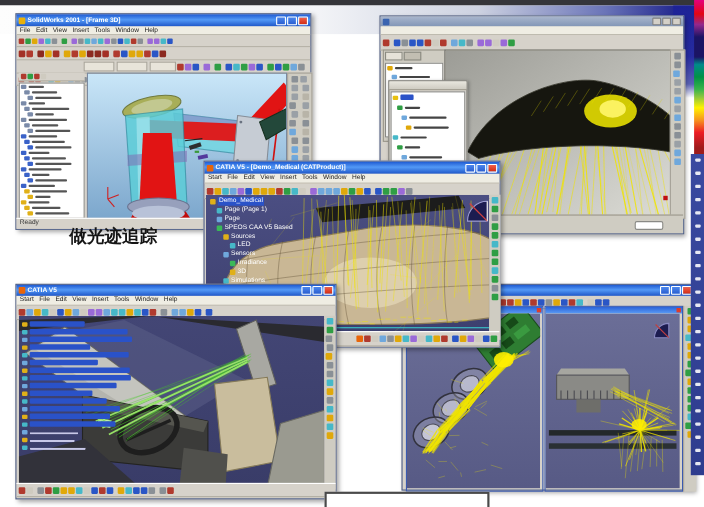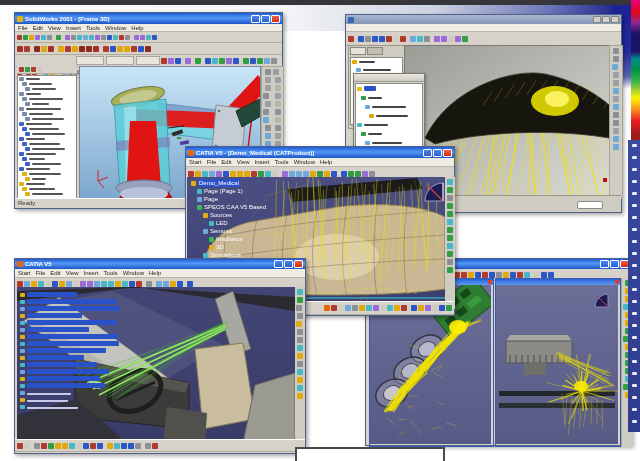--- a/index.html
+++ b/index.html
@@ -1354,20 +1354,21 @@
         <span class="chip" style="background: rgb(70, 184, 200);"></span>
         <span class="chip" style="background: rgb(42, 86, 198);"></span>
         <span class="chip" style="background: rgb(42, 86, 198);"></span>
         <span class="chip" style="background: rgb(138, 144, 150); margin-right: 3px;"></span>
         <span class="chip" style="background: rgb(138, 144, 150);"></span>
         <span class="chip" style="background: rgb(176, 58, 46); margin-right: 3px;"></span>
       </div>
   </div>
 
   <div class="caption">
+    <div class="l2">做光迹追踪</div>
   </div>
 
   <div style="position:absolute;left:295px;top:447px;width:150px;height:16px;background:#fff;border:2px solid #4a4a4a;z-index:11;box-sizing:border-box;"></div>
 
   <div class="rainbow"></div>
   <div class="bluestrip">
       <span></span>
       <span></span>
       <span></span>
       <span></span>

